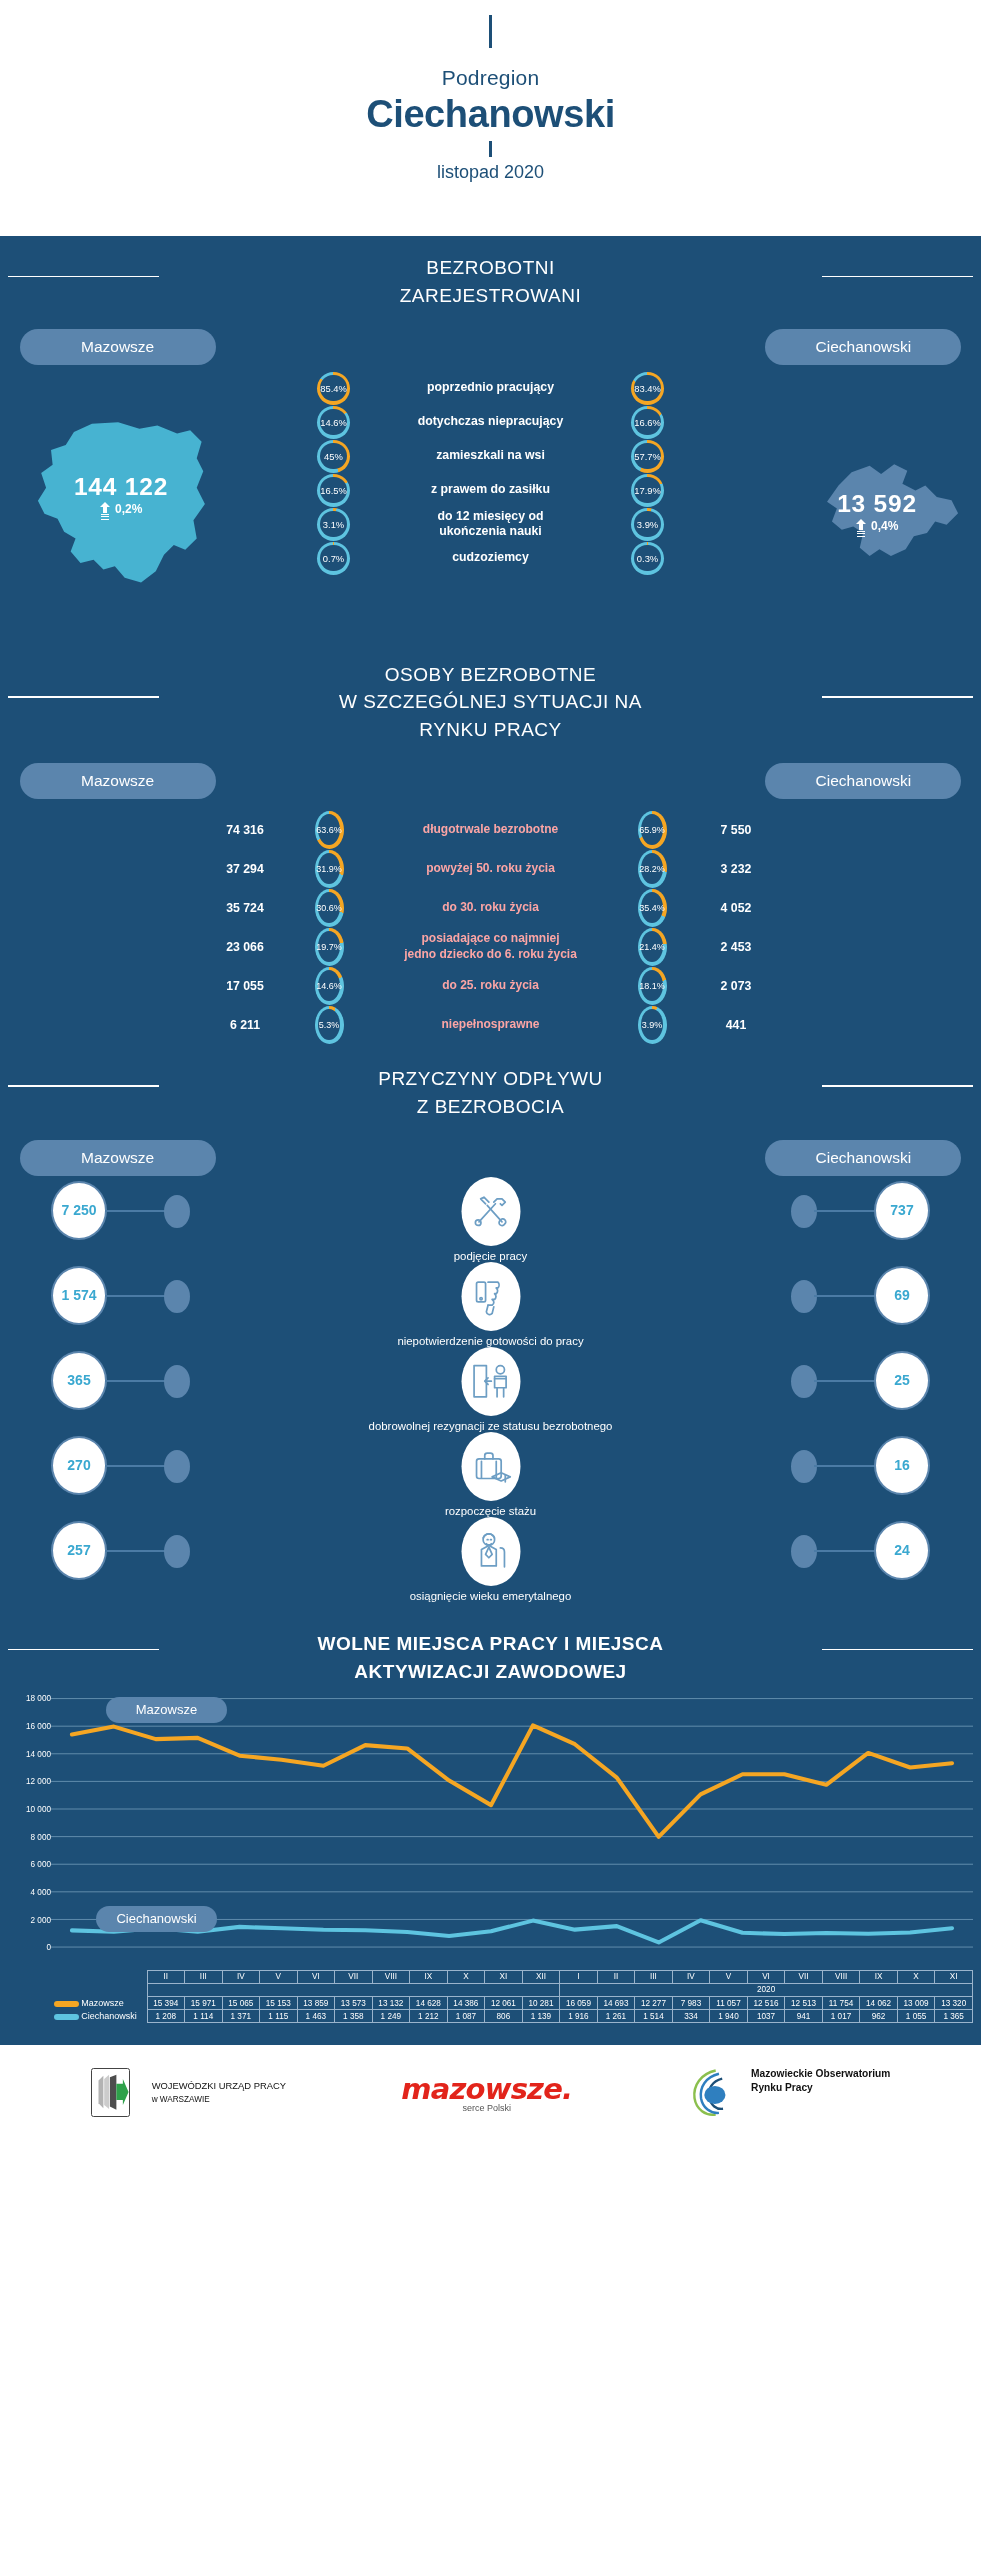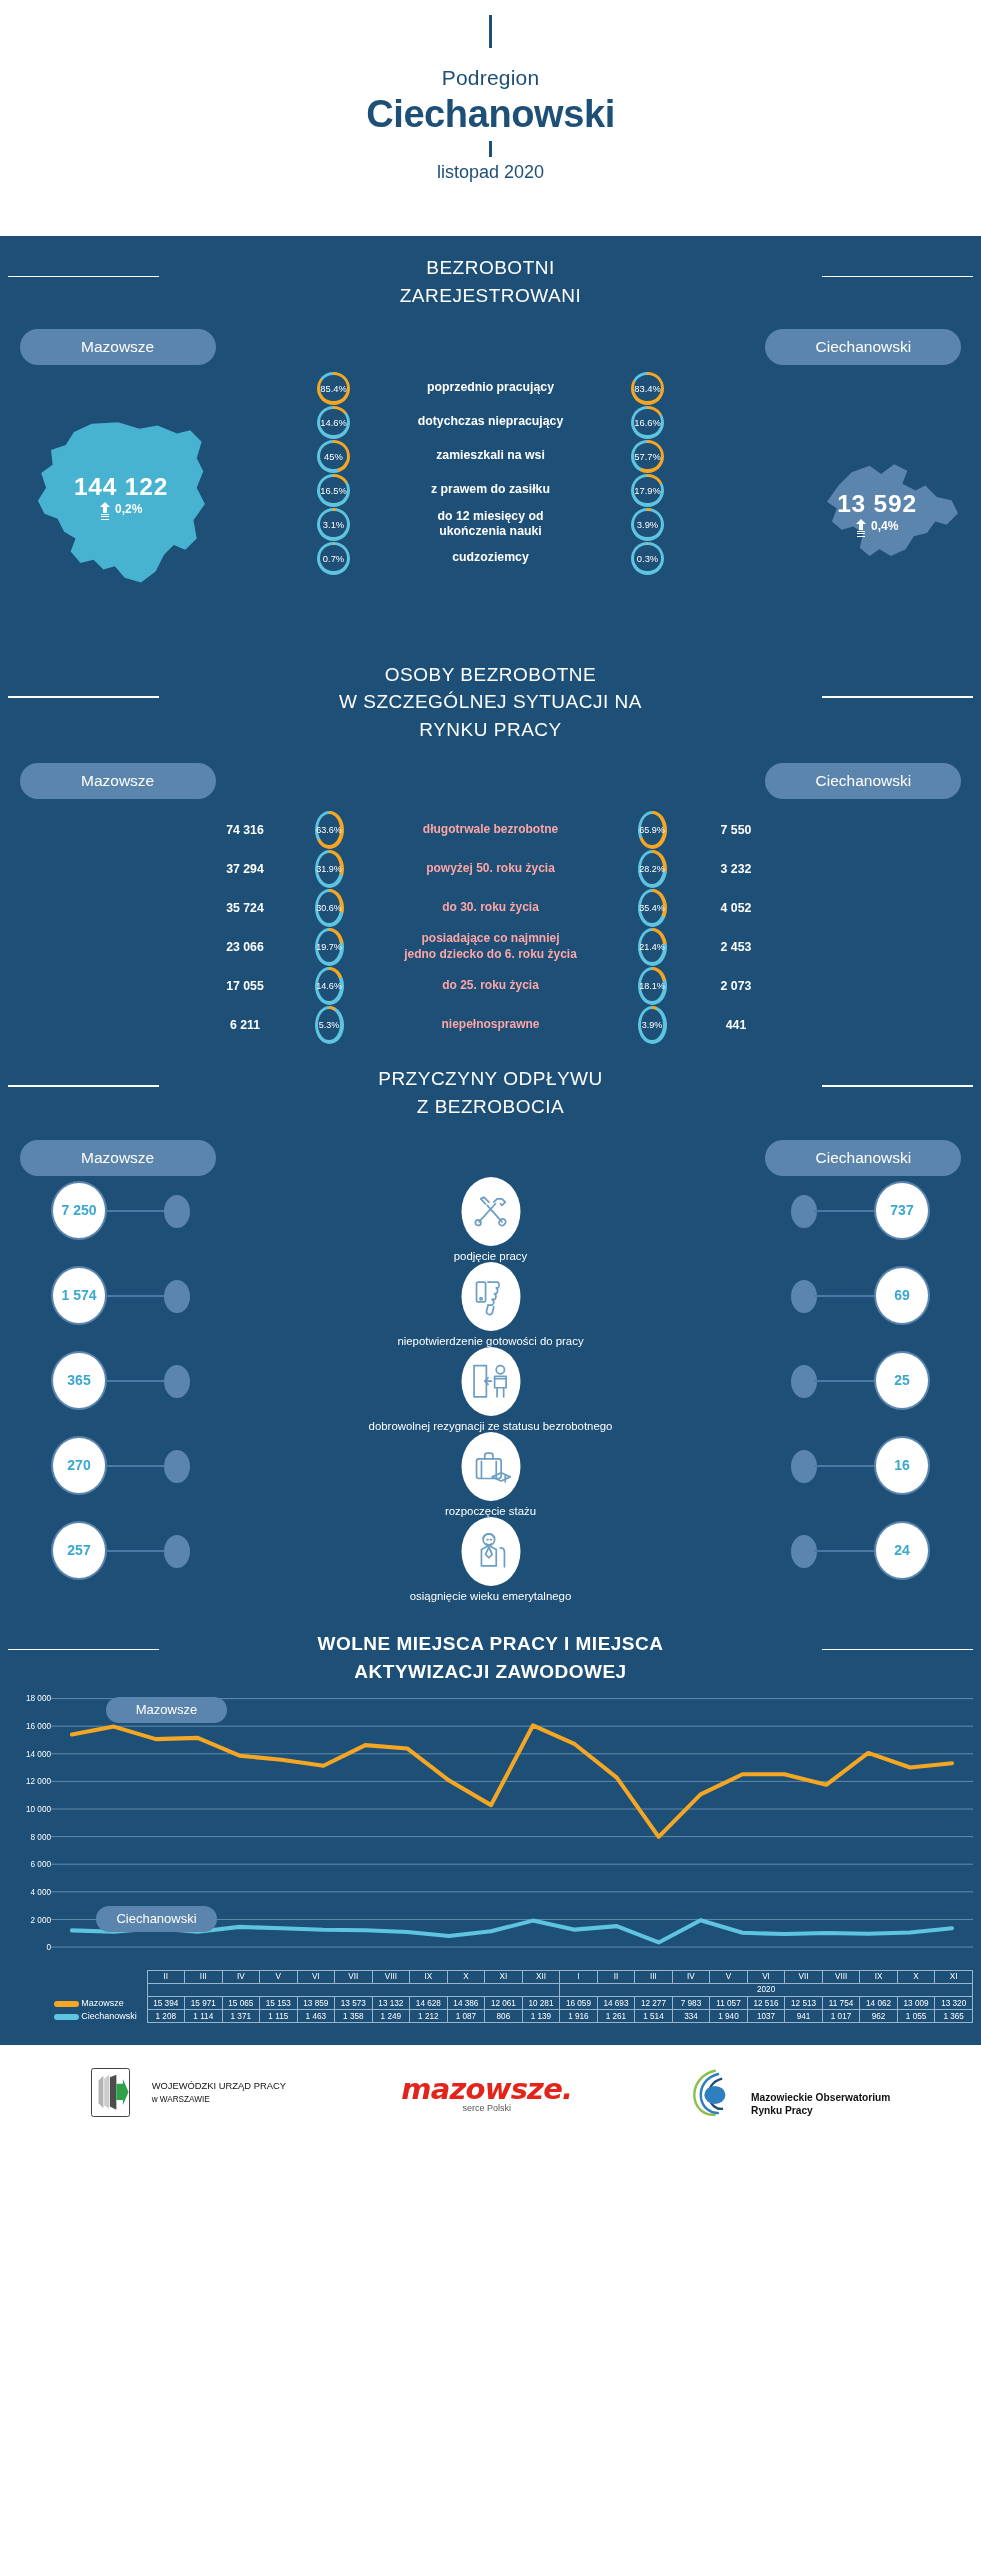--- a/index.html
+++ b/index.html
@@ -217,21 +217,21 @@
     position: relative; background:#fff;
   }
   .wup-txt { color:#111; font-size: 9.4px; line-height: 1.5; }
   .wup-txt .l2 { font-size: 8.2px; }
   .logo-maz { text-align: center; }
   .logo-maz .word {
     color:#e2241b; font-size: 29px; font-weight: bold; font-style: italic;
     letter-spacing: -0.8px; font-family:"DejaVu Sans", sans-serif;
   }
   .logo-maz .sub { color:#555; font-size: 9px; margin-top:-3.3px; }
-  .logo-morp { display:flex; align-items:flex-end; gap: 6.5px; }
+  .logo-morp { display:flex; align-items:flex-start; gap: 6.5px; }
   .morp-txt { color:#111; font-size: 10.2px; font-weight: bold; line-height:1.35; }
 </style>
 </head>
 <body>
 
 <div class="page">
 
   <div class="header">
     <div class="tick-top"></div>
     <div class="hdr-sub">Podregion</div>

